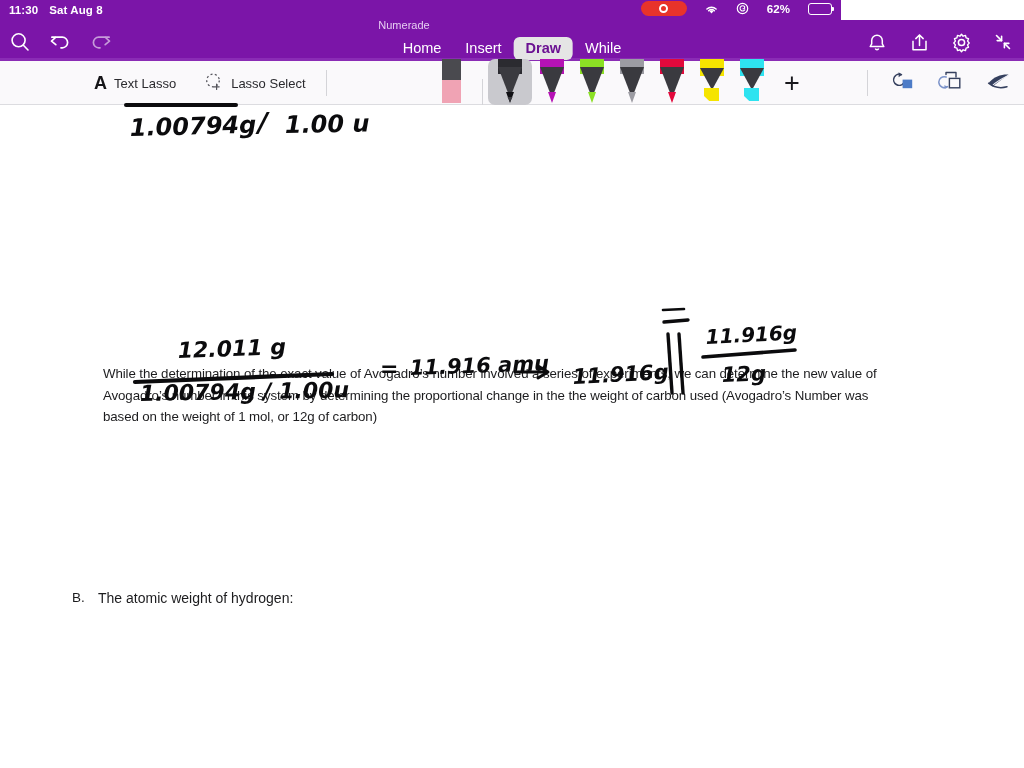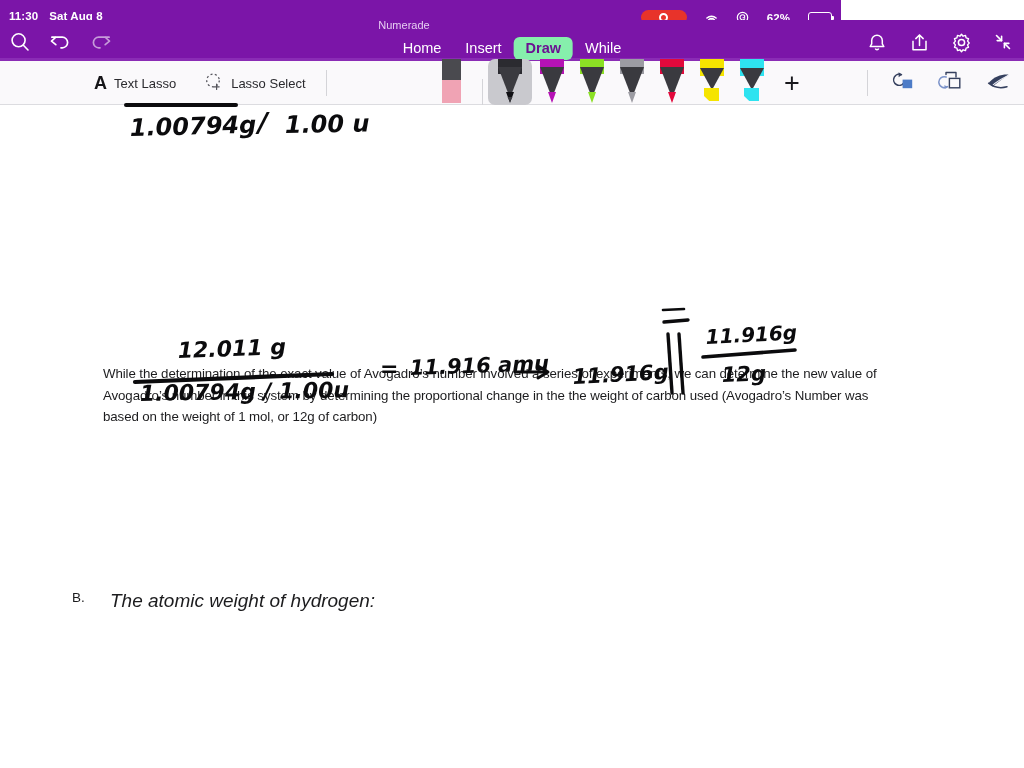--- a/index.html
+++ b/index.html
@@ -8,22 +8,22 @@
     font-family: "Liberation Sans", sans-serif;
     background: #ffffff;
     overflow: hidden;
   }
   #app { position: relative; width: 1024px; height: 768px; }
 
   
   .statusbar {
     position: absolute; top: 0; left: 0; width: 841px; height: 20px;
     background: #7B15A8;
-    display: flex; align-items: flex-start;
-    padding: 10px 9px;
+    display: flex; align-items: flex-end;
+    padding: 16px 9px;
     color: #ffffff; font-size: 11.5px; font-weight: bold;
     letter-spacing: .1px;
   }
   .sb-time { margin-right: 11px; }
   .sb-date { }
   .sb-right { margin-left: auto; display: flex; align-items: center; gap: 17px; }
   .rec-pill {
     width: 46px; height: 15px; border-radius: 8px; background: #E8332A;
     display: flex; align-items: center; justify-content: center;
   }
@@ -57,21 +57,21 @@
     text-align: center; color: #E7CCF2; font-size: 11px;
   }
   .tabs {
     position: absolute; top: 37px; left: 50%; transform: translateX(-50%);
     display: flex; align-items: center; gap: 0; text-align: right;
   }
   .tab {
     color: #ffffff; font-size: 14.5px; padding: 3px 12px;
     border-radius: 6px; white-space: nowrap; line-height: 17px;
   }
-  .tab.active { background: #86efac; color: #6B1192; font-weight: bold; }
+  .tab.active { background: #e5e5e5; color: #6B1192; font-weight: bold; }
 
   .hdr-left { position: absolute; top: 30px; left: 8px; display: flex; align-items: center; gap: 16px; }
   .hdr-right { position: absolute; top: 30px; right: 9px; display: flex; align-items: center; gap: 18px; }
   .hicon { width: 24px; height: 24px; display: flex; align-items: center; justify-content: center; }
 
   
   .toolbar {
     position: absolute; top: 61px; left: 0; width: 1024px; height: 44px;
     background: #FAF9FB; border-bottom: 1px solid #DCDCE0;
   }
@@ -160,21 +160,21 @@
   .doc-text {
     position: absolute;
     color: #1C1C1E;
     font-family: "Liberation Sans", sans-serif;
   }
   .para {
     left: 103px; top: 258px; width: 785px;
     font-size: 13.3px; line-height: 21.5px; letter-spacing: -0.1px;
   }
   .item-b-letter { left: 72px; top: 485px; font-size: 13.5px; }
-  .item-b-text   { left: 110px; top: 485px; font-size: 19px; font-style: italic; }
+  .item-b-text   { left: 98px; top: 485px; font-size: 14px; }
 
   
   .ink { position: absolute; left: 0; top: 0; width: 1024px; height: 768px; pointer-events: none; }
 </style>
 </head>
 <body>
 
 <div id="app">
 
   <div class="statusbar">

